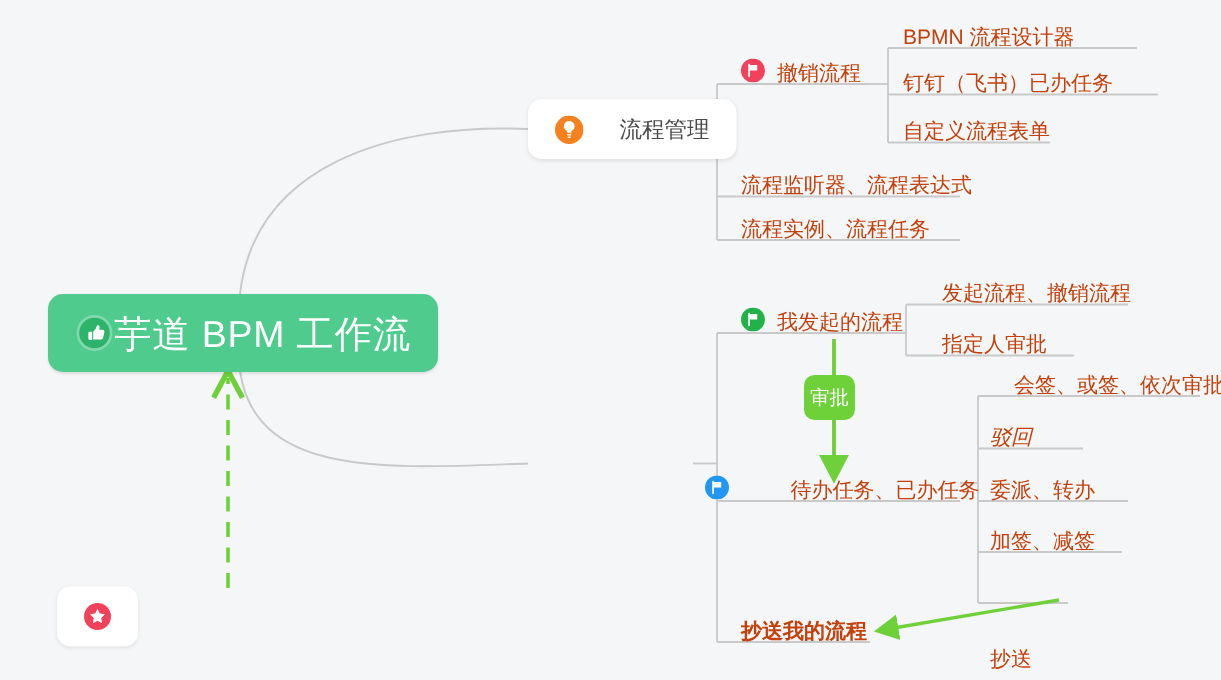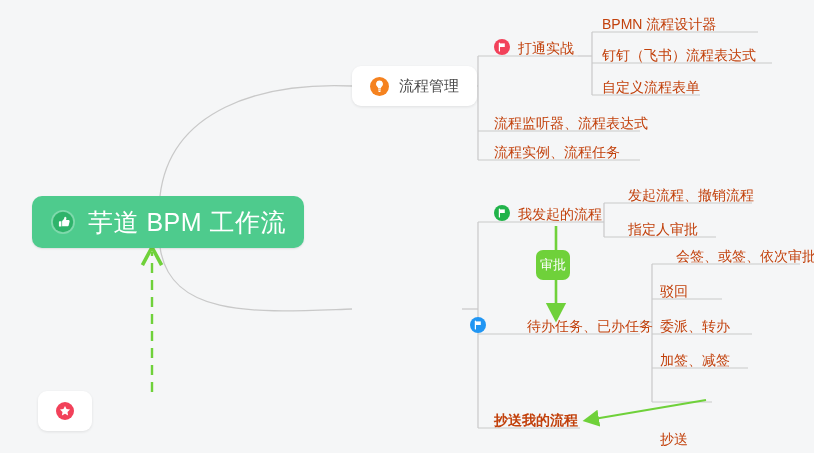--- a/index.html
+++ b/index.html
@@ -35,36 +35,35 @@
     white-space: nowrap;
   }
 
   
   .root-node {
     background: #4ecb8d;
     border-radius: 10px;
     padding: 0 18px;
     height: 52px;
     box-shadow: 0 1px 2px rgba(0,0,0,0.10);
-    gap: 12px;
   }
   .root-label {
     color: #ffffff;
     font-size: 25px;
     letter-spacing: 0.5px;
   }
 
   
   .card-node {
     background: #ffffff;
     border-radius: 9px;
     height: 40px;
     padding: 0 18px;
     box-shadow: 0 1px 3px rgba(0,0,0,0.09);
-    gap: 10px;
+    gap: 24px;
   }
   .card-label {
     color: #4a4a4a;
     font-size: 15px;
   }
 
   
   .leaf-node {
     font-size: 14px;
     color: #c2410c;
@@ -182,29 +181,29 @@
   </div>
 
   <div class="node leaf-node" style="left:486px; top:34px;">
     <span class="icon">
       <svg width="16" height="16" viewBox="0 0 16 16">
         <circle cx="8" cy="8" r="8" fill="#f2415a"></circle>
         <path d="M5.4 4.1v7.8" stroke="#ffffff" stroke-width="1.2" stroke-linecap="round"></path>
         <path d="M5.4 4.4h5.4v3.6H5.4z" fill="#ffffff"></path>
       </svg>
     </span>
-    <span class="leaf-label">打通实战</span>
+    <span class="leaf-label">撤销流程</span>
   </div>
 
   <div class="node leaf-node" style="left:594px; top:10px;">
     <span class="leaf-label">BPMN 流程设计器</span>
   </div>
 
   <div class="node leaf-node" style="left:594px; top:41px;">
-    <span class="leaf-label">钉钉（飞书）流程表达式</span>
+    <span class="leaf-label">钉钉（飞书）已办任务</span>
   </div>
 
   <div class="node leaf-node" style="left:594px; top:73px;">
     <span class="leaf-label">自定义流程表单</span>
   </div>
 
   <div class="node leaf-node" style="left:486px; top:109px;">
     <span class="leaf-label">流程监听器、流程表达式</span>
   </div>
 
@@ -244,21 +243,21 @@
         <path d="M5.4 4.4h5.4v3.6H5.4z" fill="#ffffff"></path>
       </svg>
     </span>
     <span class="leaf-label">待办任务、已办任务</span>
   </div>
 
   <div class="node leaf-node" style="left:668px; top:242px;">
     <span class="leaf-label">会签、或签、依次审批</span>
   </div>
 
-  <div class="node leaf-node" style="left:652px; top:277px;">
+  <div class="node leaf-node" style="left:652px; top:277px;font-style:italic;">
     <span class="leaf-label">驳回</span>
   </div>
 
   <div class="node leaf-node" style="left:652px; top:312px;">
     <span class="leaf-label">委派、转办</span>
   </div>
 
   <div class="node leaf-node" style="left:652px; top:346px;justify-content:flex-end;">
     <span class="leaf-label">加签、减签</span>
   </div>

